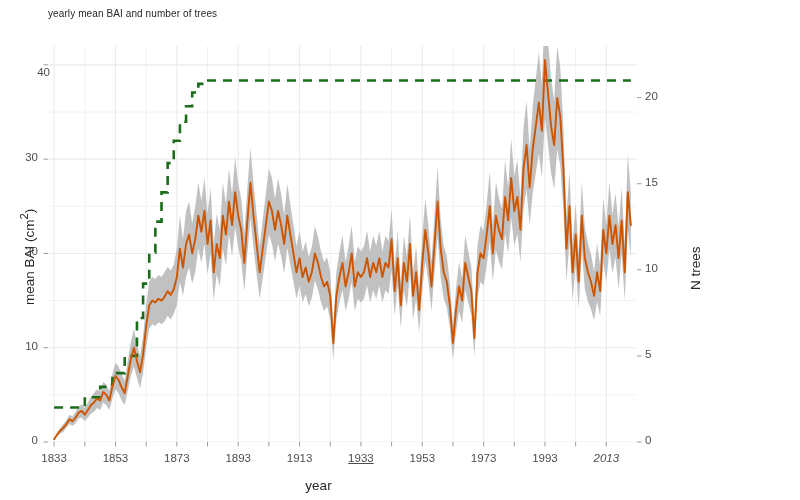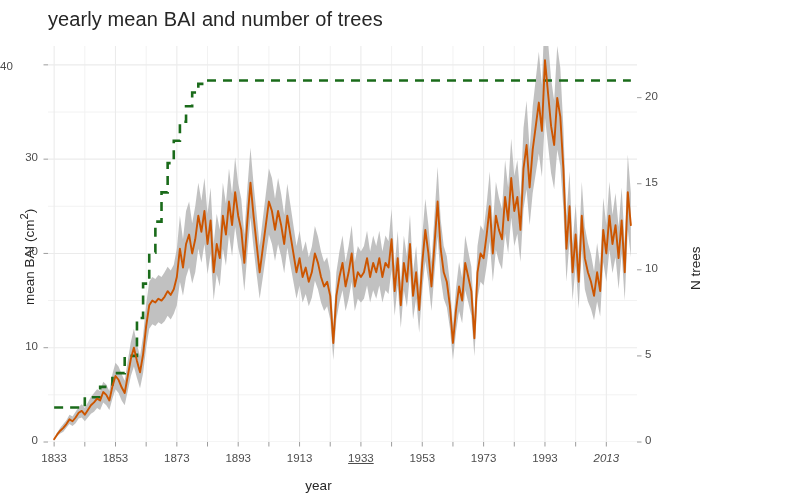--- a/index.html
+++ b/index.html
@@ -9,21 +9,21 @@
     background:#ffffff;
     font-family:"Liberation Sans", sans-serif;
     color:#1a1a1a;
     overflow:hidden;
   }
   #root{position:relative;width:800px;height:500px;}
 
   .plot-title{
     position:absolute;
     left:48px;top:8px;
-    font-size:20px;
+    font-size:10px;
     color:#262626;
     letter-spacing:0.1px;
     white-space:nowrap;
   }
 
   
   #panel{
     position:absolute;
     left:48px; top:46px;
     width:589px; height:396px;
@@ -133,21 +133,21 @@
       <path id="ntrees-line" fill="none" stroke="#1a6b1a" stroke-width="2.6" stroke-dasharray="9 7" stroke-linecap="butt" d="M6.14 361.57 L21.47 361.57 L21.47 361.57 L36.81 361.57 L36.81 351.23 L52.15 351.23 L52.15 340.90 L64.42 340.90 L64.42 327.13 L76.69 327.13 L76.69 309.91 L88.96 309.91 L88.96 272.03 L95.10 272.03 L95.10 237.60 L101.23 237.60 L101.23 206.61 L107.37 206.61 L107.37 175.62 L113.51 175.62 L113.51 146.35 L119.64 146.35 L119.64 117.08 L125.78 117.08 L125.78 94.70 L131.91 94.70 L131.91 75.76 L138.05 75.76 L138.05 60.26 L144.18 60.26 L144.18 46.49 L150.32 46.49 L150.32 37.88 L156.45 37.88 L156.45 34.43 L582.86 34.43 L582.86 34.43 "></path>
       <path id="bai-line" fill="none" stroke="#cc5500" stroke-width="1.9" stroke-linejoin="round" stroke-linecap="round" d="M6.14 393.17 L9.20 388.46 L12.27 384.69 L15.34 381.86 L18.41 378.09 L21.47 373.37 L24.54 375.26 L27.61 371.49 L30.68 366.77 L33.74 364.89 L36.81 368.66 L39.88 363.94 L42.95 359.23 L46.02 356.40 L49.08 352.63 L52.15 354.51 L55.22 346.03 L58.29 348.86 L61.35 354.51 L64.42 340.37 L67.49 330.00 L70.56 333.77 L73.63 341.31 L76.69 346.97 L79.76 330.00 L82.83 313.03 L85.90 301.71 L88.96 314.91 L92.03 326.23 L95.10 308.31 L98.17 280.03 L101.23 259.29 L104.30 254.57 L107.37 256.46 L110.44 252.69 L113.51 254.57 L116.57 250.80 L119.64 245.14 L122.71 248.91 L125.78 243.26 L128.84 231.00 L131.91 202.71 L134.98 221.57 L138.05 198.00 L141.11 188.57 L144.18 207.43 L147.25 193.29 L150.32 169.71 L153.39 185.74 L156.45 165.00 L159.52 198.00 L162.59 174.43 L165.66 226.29 L168.72 198.00 L171.79 212.14 L174.86 169.71 L177.93 188.57 L180.99 155.57 L184.06 179.14 L187.13 146.14 L190.20 169.71 L193.27 183.86 L196.33 216.86 L199.40 174.43 L202.47 136.71 L205.54 169.71 L208.60 198.00 L211.67 226.29 L214.74 202.71 L217.81 179.14 L220.88 155.57 L223.94 165.00 L227.01 183.86 L230.08 165.00 L233.15 179.14 L236.21 198.00 L239.28 169.71 L242.35 188.57 L245.42 207.43 L248.48 226.29 L251.55 212.14 L254.62 231.00 L257.69 221.57 L260.76 235.71 L263.82 226.29 L266.89 207.43 L269.96 216.86 L273.03 231.00 L276.09 240.43 L279.16 235.71 L282.23 249.86 L285.30 297.00 L288.36 249.86 L291.43 231.00 L294.50 216.86 L297.57 240.43 L300.64 226.29 L303.70 207.43 L306.77 240.43 L309.84 226.29 L312.91 231.00 L315.97 226.29 L319.04 212.14 L322.11 231.00 L325.18 216.86 L328.24 226.29 L331.31 212.14 L334.38 231.00 L337.45 216.86 L340.52 221.57 L343.58 193.29 L346.65 245.14 L349.72 212.14 L352.79 259.29 L355.85 216.86 L358.92 235.71 L361.99 198.00 L365.06 249.86 L368.13 226.29 L371.19 264.00 L374.26 216.86 L377.33 183.86 L380.40 207.43 L383.46 240.43 L386.53 198.00 L389.60 155.57 L392.67 202.71 L395.73 226.29 L398.80 235.71 L401.87 259.29 L404.94 297.00 L408.01 264.00 L411.07 240.43 L414.14 254.57 L417.21 216.86 L420.28 231.00 L423.34 245.14 L426.41 292.29 L429.48 226.29 L432.55 207.43 L435.61 212.14 L438.68 188.57 L441.75 160.29 L444.82 207.43 L447.89 169.71 L450.95 183.86 L454.02 193.29 L457.09 150.86 L460.16 174.43 L463.22 132.00 L466.29 165.00 L469.36 150.86 L472.43 183.86 L475.49 122.57 L478.56 99.00 L481.63 141.43 L484.70 103.71 L487.77 80.14 L490.83 56.57 L493.90 84.86 L496.97 14.14 L500.04 47.14 L503.10 80.14 L506.17 99.00 L509.24 51.86 L512.31 70.71 L515.38 122.57 L518.44 202.71 L521.51 160.29 L524.58 226.29 L527.65 188.57 L530.71 235.71 L533.78 169.71 L536.85 212.14 L539.92 226.29 L542.98 235.71 L546.05 249.86 L549.12 226.29 L552.19 245.14 L555.26 183.86 L558.32 207.43 L561.39 169.71 L564.46 198.00 L567.53 179.14 L570.59 212.14 L573.66 174.43 L576.73 226.29 L579.80 146.14 L582.86 179.14 "></path>
     </svg>
   </div>
 
   <div id="ticks-left">
       <div class="tick-label " style="left: 0px; top: 434px; width: 38px; text-align: right;">0</div>
       <div class="tick-label " style="left: 0px; top: 339.714px; width: 38px; text-align: right;">10</div>
       <div class="tick-label " style="left: 0px; top: 245.429px; width: 38px; text-align: right;">20</div>
       <div class="tick-label " style="left: 0px; top: 151.143px; width: 38px; text-align: right;">30</div>
-      <div class="tick-label " style="left: 0px; top: 60px; width: 38px; text-align: left;">40</div>
+      <div class="tick-label " style="left: 0px; top: 66px; width: 38px; text-align: right; padding-left: 12px;">40</div>
     </div>
   <div id="ticks-right">
       <div class="tick-label " style="left: 645px; top: 434px; width: 30px; text-align: left;">0</div>
       <div class="tick-label " style="left: 645px; top: 347.913px; width: 30px; text-align: left;">5</div>
       <div class="tick-label " style="left: 645px; top: 261.826px; width: 30px; text-align: left;">10</div>
       <div class="tick-label " style="left: 645px; top: 175.739px; width: 30px; text-align: left;">15</div>
       <div class="tick-label " style="left: 645px; top: 89.6522px; width: 30px; text-align: left;">20</div>
     </div>
   <div id="ticks-x">
       <div class="tick-label " style="left: 32.1354px; top: 452px; width: 44px; text-align: center;">1833</div>

